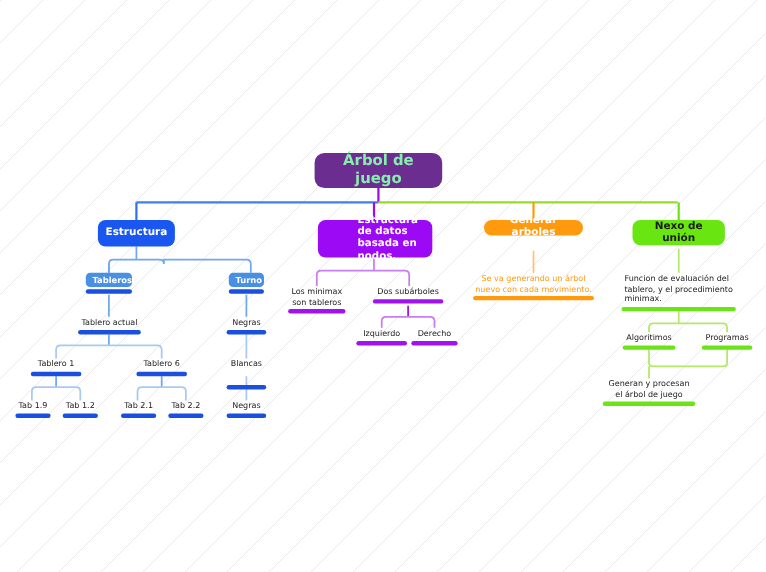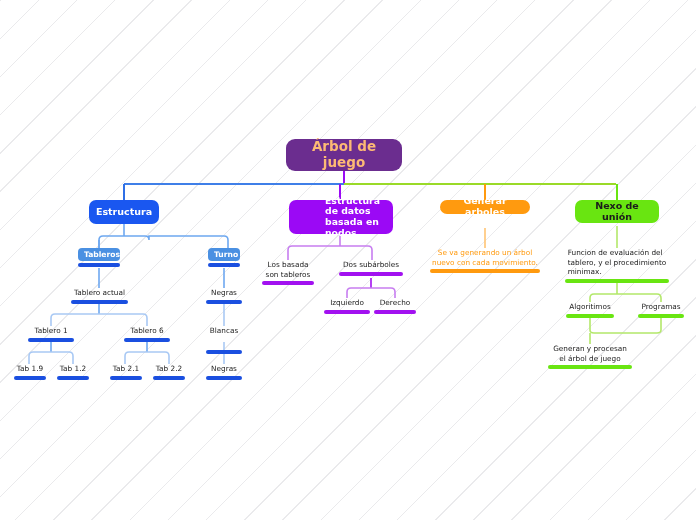--- a/index.html
+++ b/index.html
@@ -27,21 +27,21 @@
   
   .pill{
     border-radius:7px;
     display:flex;align-items:center;justify-content:center;
     text-align:center;
     font-weight:bold;
     line-height:1.15;
     padding:4px 9px;
   }
   .root{
-    font-size:13.5px;color:#fdba74;
+    font-size:13.5px;color:#86efac;
     background:#6b2d8f;border-radius:9px;
   }
   .b-blue   {font-size:9.5px;color:#ffffff;background:#1a57f0;}
   .b-violet {font-size:9.3px;color:#ffffff;background:#9b09f5;text-align:left;justify-content:flex-start;}
   .b-orange {font-size:9.5px;color:#ffffff;background:#ff9a0f;}
   .b-green  {font-size:9.5px;color:#1b1b1b;background:#69e511;}
 
   
   .chip{
     font-size:7.6px;color:#ffffff;font-weight:bold;
@@ -190,21 +190,21 @@
     <span class="txt">Blancas</span>
     <span class="bar bar-blue"></span>
   </div>
 
   <div class="node ul" style="left:206px;top:364px;width:36px;">
     <span class="txt">Negras</span>
     <span class="bar bar-blue"></span>
   </div>
 
   <div class="node ul" style="left:262px;top:260px;width:52px;">
-    <span class="txt">Los basada
+    <span class="txt">Los minimax
 son tableros</span>
     <span class="bar bar-violet"></span>
   </div>
 
   <div class="node ul" style="left:339px;top:260px;width:64px;">
     <span class="txt">Dos subárboles</span>
     <span class="bar bar-violet"></span>
   </div>
 
   <div class="node ul" style="left:324px;top:298px;width:46px;">

